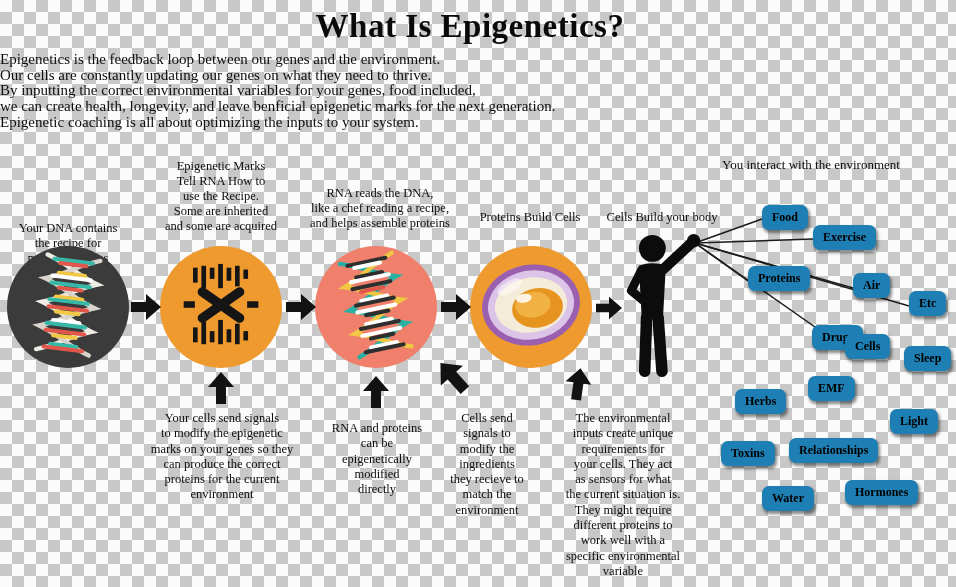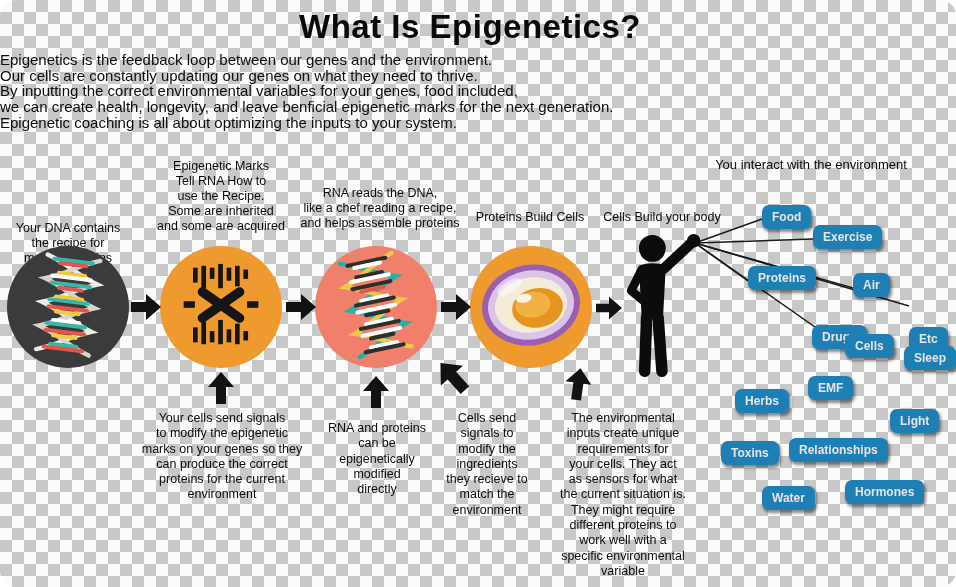--- a/index.html
+++ b/index.html
@@ -1,25 +1,24 @@
 <!DOCTYPE html>
 <html><head>
 <meta charset="utf-8">
 <style>
   html,body{margin:0;padding:0;}
   .canvas{
     position:relative;width:956px;height:587px;overflow:hidden;
-    font-family:Liberation Sans, sans-serif;color:#111;
+    font-family:Liberation Serif, serif;color:#111;
     background-color:#fbfbfb;
     background-image:
       linear-gradient(45deg,#c8c8c8 25%,transparent 25%,transparent 75%,#c8c8c8 75%),
       linear-gradient(45deg,#c8c8c8 25%,transparent 25%,transparent 75%,#c8c8c8 75%);
     background-position:0 0,12px 12px;
     background-size:24px 24px;
-    border-radius:16px;
   }
   .title{position:absolute;top:8px;left:0;width:940px;text-align:center;
     font-size:33px;font-weight:bold;color:#0a0a0a;letter-spacing:.5px;}
   .intro{position:absolute;top:52px;left:0;width:930px;text-align:left;
     font-size:15px;line-height:15.7px;color:#0e0e0e;}
   .env-heading{position:absolute;top:157px;left:700px;width:222px;text-align:center;
     font-size:13px;color:#0e0e0e;}
   .stage-label{position:absolute;text-align:center;font-size:12.5px;line-height:15px;
     color:#0e0e0e;white-space:pre-line;}
   #sl1{left:4px;top:185px;width:128px;margin-top:36px;}
@@ -35,21 +34,21 @@
   #c4{left:470px;background:#ee9a2f;}
   .tilt1{transform:rotate(7deg);}
   .tilt2{transform:rotate(-12deg);}
   .flow-arrow{position:absolute;}
   .note{position:absolute;text-align:center;font-size:12.5px;line-height:15.3px;
     color:#0e0e0e;white-space:pre-line;}
   #n1{left:126px;top:411px;width:192px;}
   #n2{left:314px;top:421px;width:126px;}
   #n3{left:432px;top:411px;width:110px;}
   #n4{left:549px;top:411px;width:148px;}
-  .tag{position:absolute;background:#1d7fb3;color:#e5e5e5;font-size:12px;font-weight:bold;
+  .tag{position:absolute;background:#1d7fb3;color:#000000;font-size:12px;font-weight:bold;
     padding:5px 10px;border-radius:7px;white-space:nowrap;z-index:3;
     box-shadow:1.5px 2.5px 3px rgba(0,0,0,.45);}
   .person{position:absolute;left:608px;top:233px;z-index:2;}
   .env-lines{position:absolute;left:688px;top:198px;z-index:1;pointer-events:none;}
 </style>
 </head>
 <body>
 
 <div class="canvas">
 
@@ -274,21 +273,21 @@
       <line x1="7" y1="45" x2="165" y2="90"></line>
       <line x1="7" y1="45" x2="221" y2="108"></line>
       <line x1="7" y1="45" x2="157" y2="150"></line>
     </g>
   </svg>
 
   <div class="tag" style="left:762px;top:205px;">Food</div>
   <div class="tag" style="left:813px;top:225px;">Exercise</div>
   <div class="tag" style="left:748px;top:266px;">Proteins</div>
   <div class="tag" style="left:853px;top:273px;">Air</div>
-  <div class="tag" style="left:909px;top:291px;margin-top:36px;">Etc</div>
+  <div class="tag" style="left:909px;top:291px;">Etc</div>
   <div class="tag" style="left:812px;top:325px;">Drugs</div>
   <div class="tag" style="left:845px;top:334px;">Cells</div>
   <div class="tag" style="left:904px;top:346px;">Sleep</div>
   <div class="tag" style="left:808px;top:376px;">EMF</div>
   <div class="tag" style="left:735px;top:389px;">Herbs</div>
   <div class="tag" style="left:890px;top:409px;">Light</div>
   <div class="tag" style="left:789px;top:438px;">Relationships</div>
   <div class="tag" style="left:721px;top:441px;">Toxins</div>
   <div class="tag" style="left:762px;top:486px;">Water</div>
   <div class="tag" style="left:845px;top:480px;">Hormones</div>

